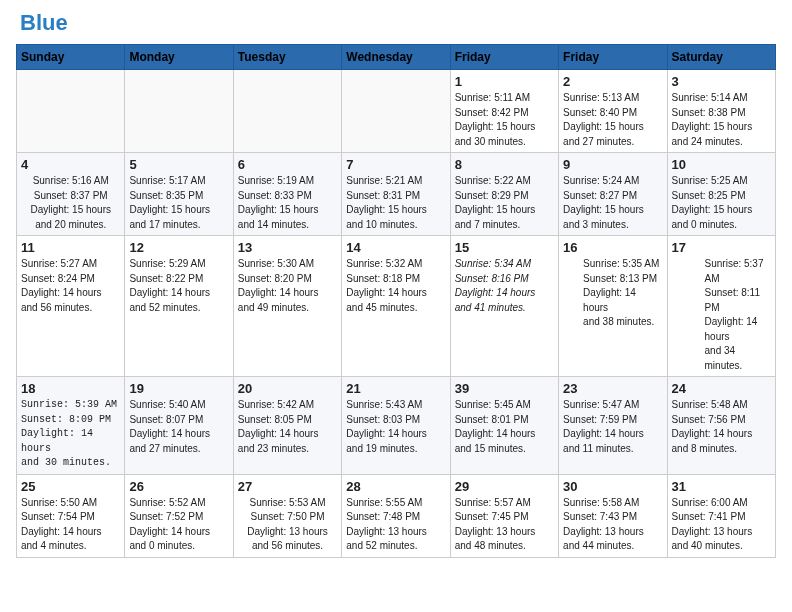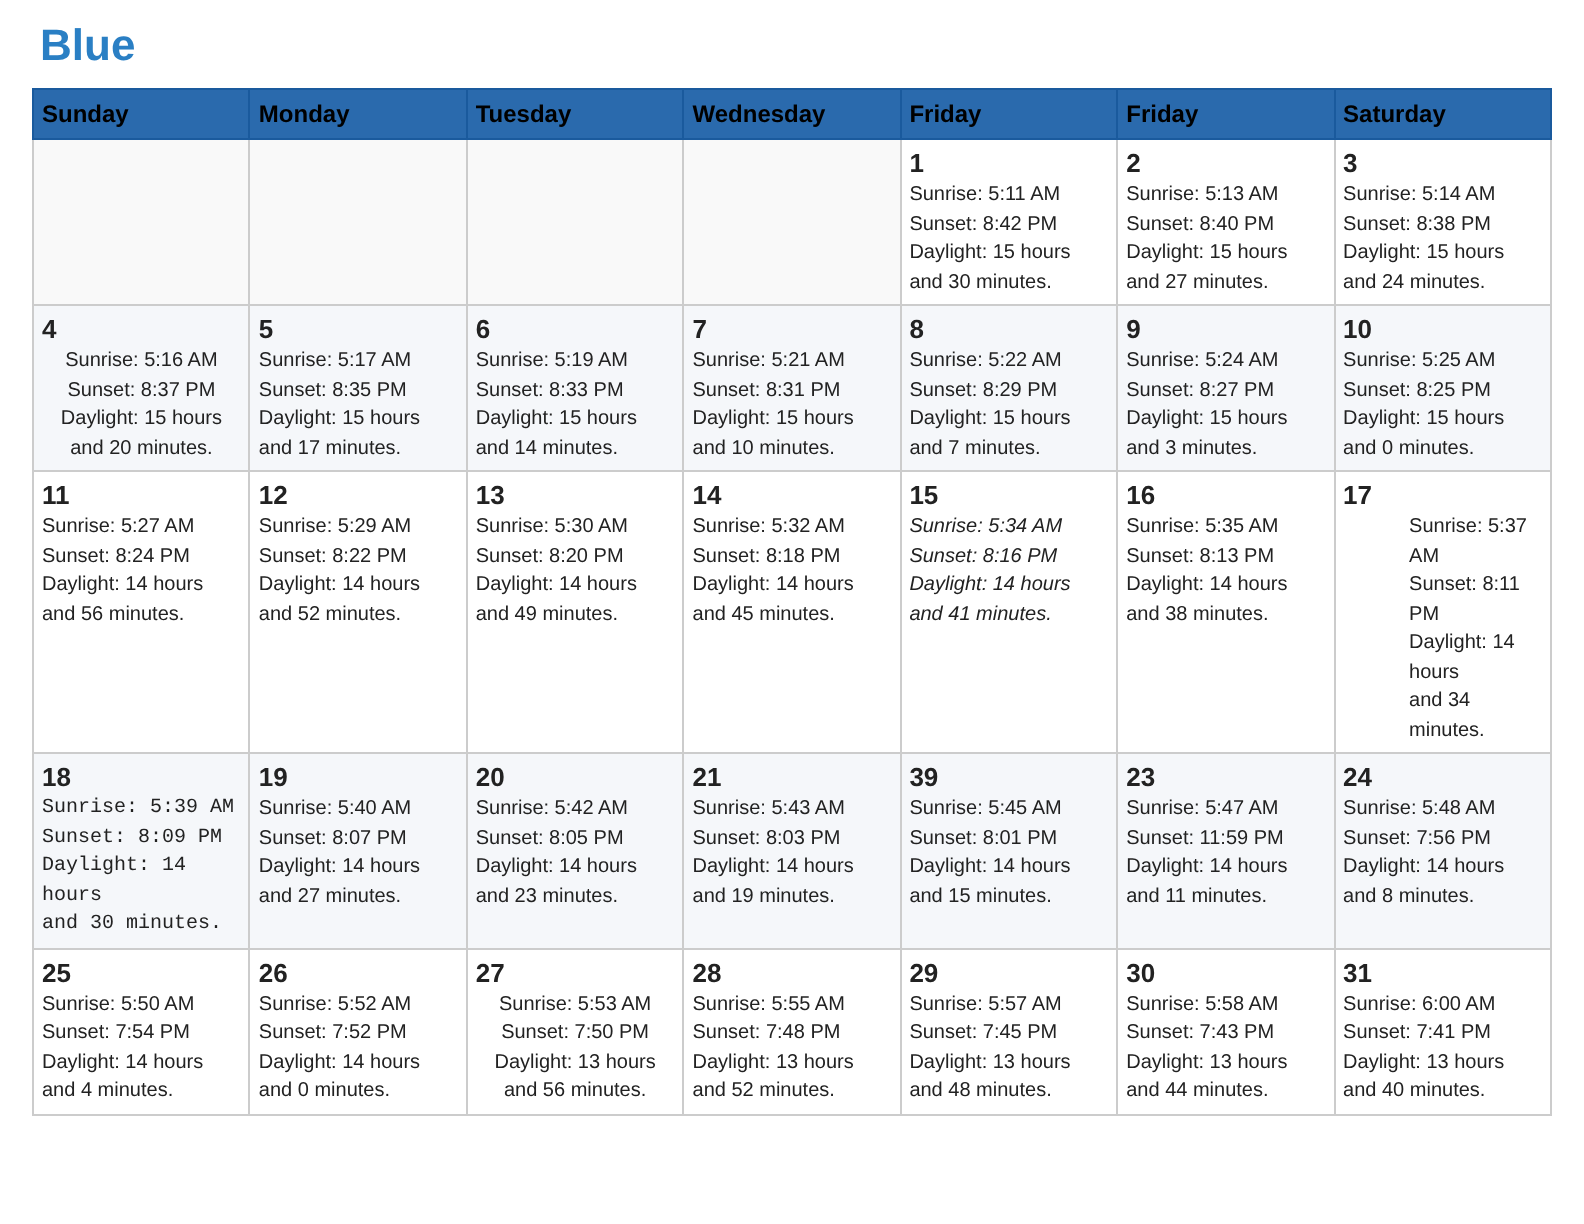--- a/index.html
+++ b/index.html
@@ -210,21 +210,21 @@
         </td>
         <td>
           <span class="day-num">15</span>
           <div class="day-info" style="white-space: pre-line; font-style: italic;">Sunrise: 5:34 AM
 Sunset: 8:16 PM
 Daylight: 14 hours
 and 41 minutes.</div>
         </td>
         <td>
           <span class="day-num">16</span>
-          <div class="day-info" style="white-space: pre-line;">Sunrise: 5:35 AM
+          <div class="day-info" style="white-space: pre-line; margin-left: 20px;">Sunrise: 5:35 AM
 Sunset: 8:13 PM
 Daylight: 14 hours
 and 38 minutes.</div>
         </td>
         <td>
           <span class="day-num">17</span>
           <div class="day-info" style="white-space: pre-line; margin-left: 33px;">Sunrise: 5:37 AM
 Sunset: 8:11 PM
 Daylight: 14 hours
 and 34 minutes.</div>
@@ -262,21 +262,21 @@
         <td>
           <span class="day-num">39</span>
           <div class="day-info" style="white-space: pre-line;">Sunrise: 5:45 AM
 Sunset: 8:01 PM
 Daylight: 14 hours
 and 15 minutes.</div>
         </td>
         <td>
           <span class="day-num">23</span>
           <div class="day-info" style="white-space: pre-line;">Sunrise: 5:47 AM
-Sunset: 11:59 PM
+Sunset: 7:59 PM
 Daylight: 14 hours
 and 11 minutes.</div>
         </td>
         <td>
           <span class="day-num">24</span>
           <div class="day-info" style="white-space: pre-line;">Sunrise: 5:48 AM
 Sunset: 7:56 PM
 Daylight: 14 hours
 and 8 minutes.</div>
         </td>

